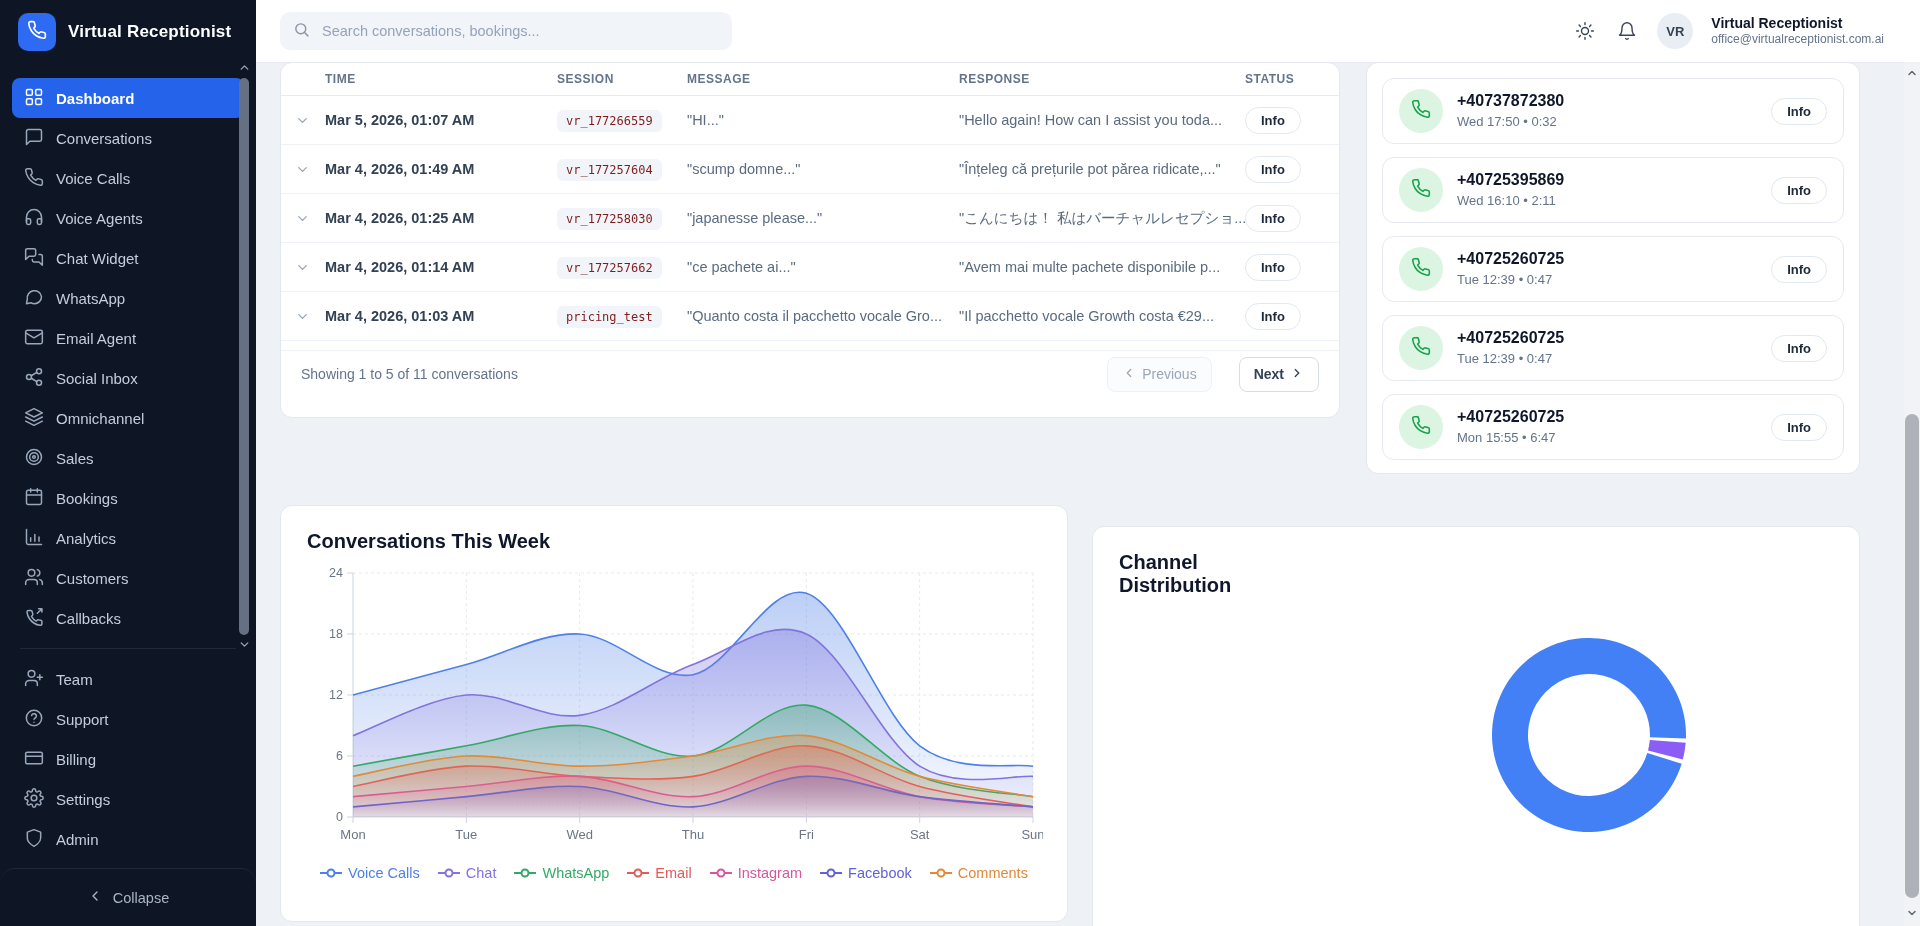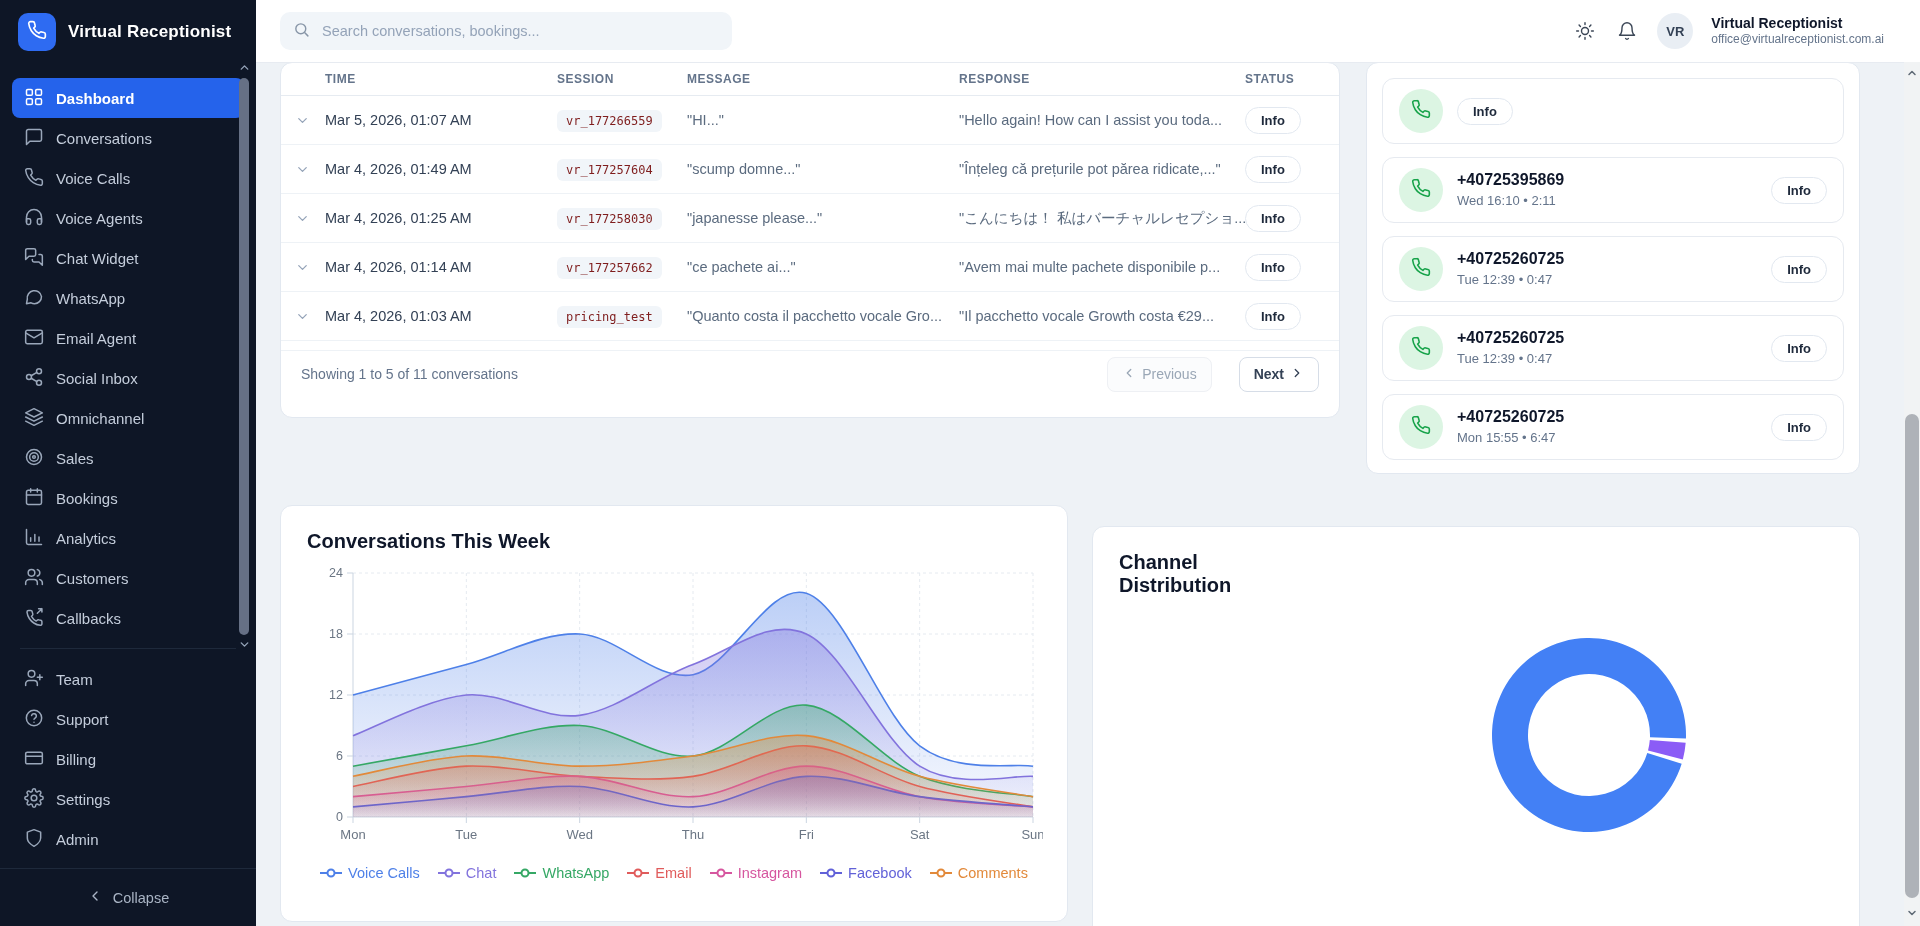--- a/index.html
+++ b/index.html
@@ -11,21 +11,21 @@
   .sb-header{height:64px;display:flex;align-items:center;gap:12px;padding:0 18px;flex:0 0 auto;}
   .logo-tile{width:38px;height:38px;border-radius:10px;background:#2e6bf2;display:flex;align-items:center;justify-content:center;color:#fff;}
   .app-title{font-size:17px;font-weight:700;color:#fff;letter-spacing:.2px;white-space:nowrap;}
   .sb-nav{padding:14px 12px 0;flex:0 0 auto;text-align:right;}
   .sb-item{height:40px;display:flex;align-items:center;gap:12px;padding:0 12px;border-radius:8px;font-size:15px;cursor:pointer;white-space:nowrap;}
   .sb-item .icon{color:#9aa7ba;}
   .sb-item.active{background:#2563eb;color:#fff;font-weight:600;}
   .sb-item.active .icon{color:#fff;}
   .sb-divider{border-top:1px solid #1e293b;margin:10px 20px;}
   .sb-spacer{flex:1 1 auto;}
-  .sb-footer{flex:0 0 auto;height:57px;border-top:1px solid #1e293b;display:flex;align-items:center;justify-content:center;gap:10px;font-size:14.5px;color:#aab5c5;cursor:pointer;}
+  .sb-footer{flex:0 0 auto;height:57px;border-top:1px solid #1e293b;display:flex;align-items:center;justify-content:center;gap:10px;font-size:14.5px;color:#aab5c5;cursor:pointer;border-radius:15px;}
   .sb-scroll-thumb{position:absolute;left:239px;top:78px;width:10px;height:557px;border-radius:5px;background:#667085;}
   .sb-scroll-up{position:absolute;left:238px;top:60px;color:#94a3b8;}
   .sb-scroll-down{position:absolute;left:238px;top:637px;color:#94a3b8;}
   
   .topbar{position:absolute;left:256px;top:0;width:1664px;height:62px;background:#fff;border-bottom:1px solid #e7ebf1;z-index:10;}
   .search-box{position:absolute;left:24px;top:12px;width:452px;height:38px;background:#f1f5f9;border-radius:10px;display:flex;align-items:center;gap:10px;padding:0 13px;box-sizing:border-box;color:#8795a7;}
   .search-box input{border:0;outline:0;background:transparent;font-size:14.5px;color:#334155;width:100%;font-family:inherit;}
   .search-box input::placeholder{color:#94a3b8;}
   .tb-right{position:absolute;right:36px;top:0;height:62px;display:flex;align-items:center;gap:18px;}
   .tb-iconbtn{color:#3b4656;display:flex;align-items:center;justify-content:center;width:24px;height:24px;cursor:pointer;}
@@ -34,21 +34,21 @@
   .user-name{font-size:14px;font-weight:700;color:#0f172a;}
   .user-email{font-size:12px;color:#64748b;}
   
   .card{position:absolute;background:#fff;border:1px solid #e2e8f0;border-radius:12px;box-sizing:border-box;}
   .card-table{left:280px;top:62px;width:1060px;height:356px;overflow:hidden;}
   .t-grid{display:grid;grid-template-columns:30px 232px 130px 272px 286px auto;align-items:center;padding:0 14px;box-sizing:border-box;}
   .t-head{height:33px;border-bottom:1px solid #e6ebf1;}
   .t-head span{font-size:12px;font-weight:700;color:#64748b;letter-spacing:.5px;}
   .t-row{height:49px;border-bottom:1px solid #eef2f6;}
   .t-chevron{color:#94a3b8;cursor:pointer;display:flex;align-items:center;}
-  .t-time{font-size:14.5px;color:#334155;}
+  .t-time{font-size:14.5px;color:#334155;font-weight:bold;}
   .t-session{justify-self:start;}
   .badge-session{font-family:"DejaVu Sans Mono",monospace;font-size:12px;color:#7f1d1d;background:#f1f5f9;border-radius:6px;padding:4px 9px;}
   .t-msg,.t-resp{font-size:14.5px;color:#5b6b7f;white-space:nowrap;overflow:hidden;}
   .pill{display:inline-flex;align-items:center;justify-content:center;border:1px solid #e2e8f0;border-radius:999px;background:#fff;font-size:13px;font-weight:700;color:#1e293b;padding:5px 15px;cursor:pointer;}
   .t-footer{position:absolute;left:0;right:0;bottom:0;height:67px;border-top:1px solid #eef2f6;display:flex;align-items:center;justify-content:space-between;padding:0 20px 20px;box-sizing:border-box;}
   .t-summary{font-size:14px;color:#64748b;}
   .pg-btns{display:flex;gap:27px;}
   .pg-btn{display:inline-flex;align-items:center;gap:6px;border-radius:8px;font-size:14px;padding:8px 14px;cursor:pointer;}
   .pg-prev{border:1px solid #eef0f4;background:#fbfcfd;color:#9aa7b6;}
   .pg-next{border:1px solid #d6dde7;background:#fff;color:#334155;font-weight:600;}
@@ -366,20 +366,24 @@
       </div>
     </div>
   </section>
 
   <section class="card card-calls" id="calls-panel">
       <div class="call-card">
         <span class="call-bubble">
           <span class="icon"><svg width="20" height="20" viewBox="0 0 24 24" fill="none" stroke="currentColor" stroke-width="1.9" stroke-linecap="round" stroke-linejoin="round">
               <path d="M22 16.92v3a2 2 0 0 1-2.18 2 19.79 19.79 0 0 1-8.63-3.07 19.5 19.5 0 0 1-6-6A19.79 19.79 0 0 1 2.08 4.18 2 2 0 0 1 4.06 2h3a2 2 0 0 1 2 1.72c.12.9.34 1.78.66 2.62a2 2 0 0 1-.45 2.11L8 9.72a16 16 0 0 0 6.29 6.29l1.27-1.27a2 2 0 0 1 2.11-.45c.84.32 1.72.54 2.62.66A2 2 0 0 1 22 16.92z"></path>
             </svg></span>
+        </span>
+        <span class="call-info">
+          <div class="call-number">+40737872380</div>
+          <div class="call-meta">Wed 17:50 • 0:32</div>
         </span>
         <span class="pill">Info</span>
       </div>
       <div class="call-card">
         <span class="call-bubble">
           <span class="icon"><svg width="20" height="20" viewBox="0 0 24 24" fill="none" stroke="currentColor" stroke-width="1.9" stroke-linecap="round" stroke-linejoin="round">
               <path d="M22 16.92v3a2 2 0 0 1-2.18 2 19.79 19.79 0 0 1-8.63-3.07 19.5 19.5 0 0 1-6-6A19.79 19.79 0 0 1 2.08 4.18 2 2 0 0 1 4.06 2h3a2 2 0 0 1 2 1.72c.12.9.34 1.78.66 2.62a2 2 0 0 1-.45 2.11L8 9.72a16 16 0 0 0 6.29 6.29l1.27-1.27a2 2 0 0 1 2.11-.45c.84.32 1.72.54 2.62.66A2 2 0 0 1 22 16.92z"></path>
             </svg></span>
         </span>
         <span class="call-info">

